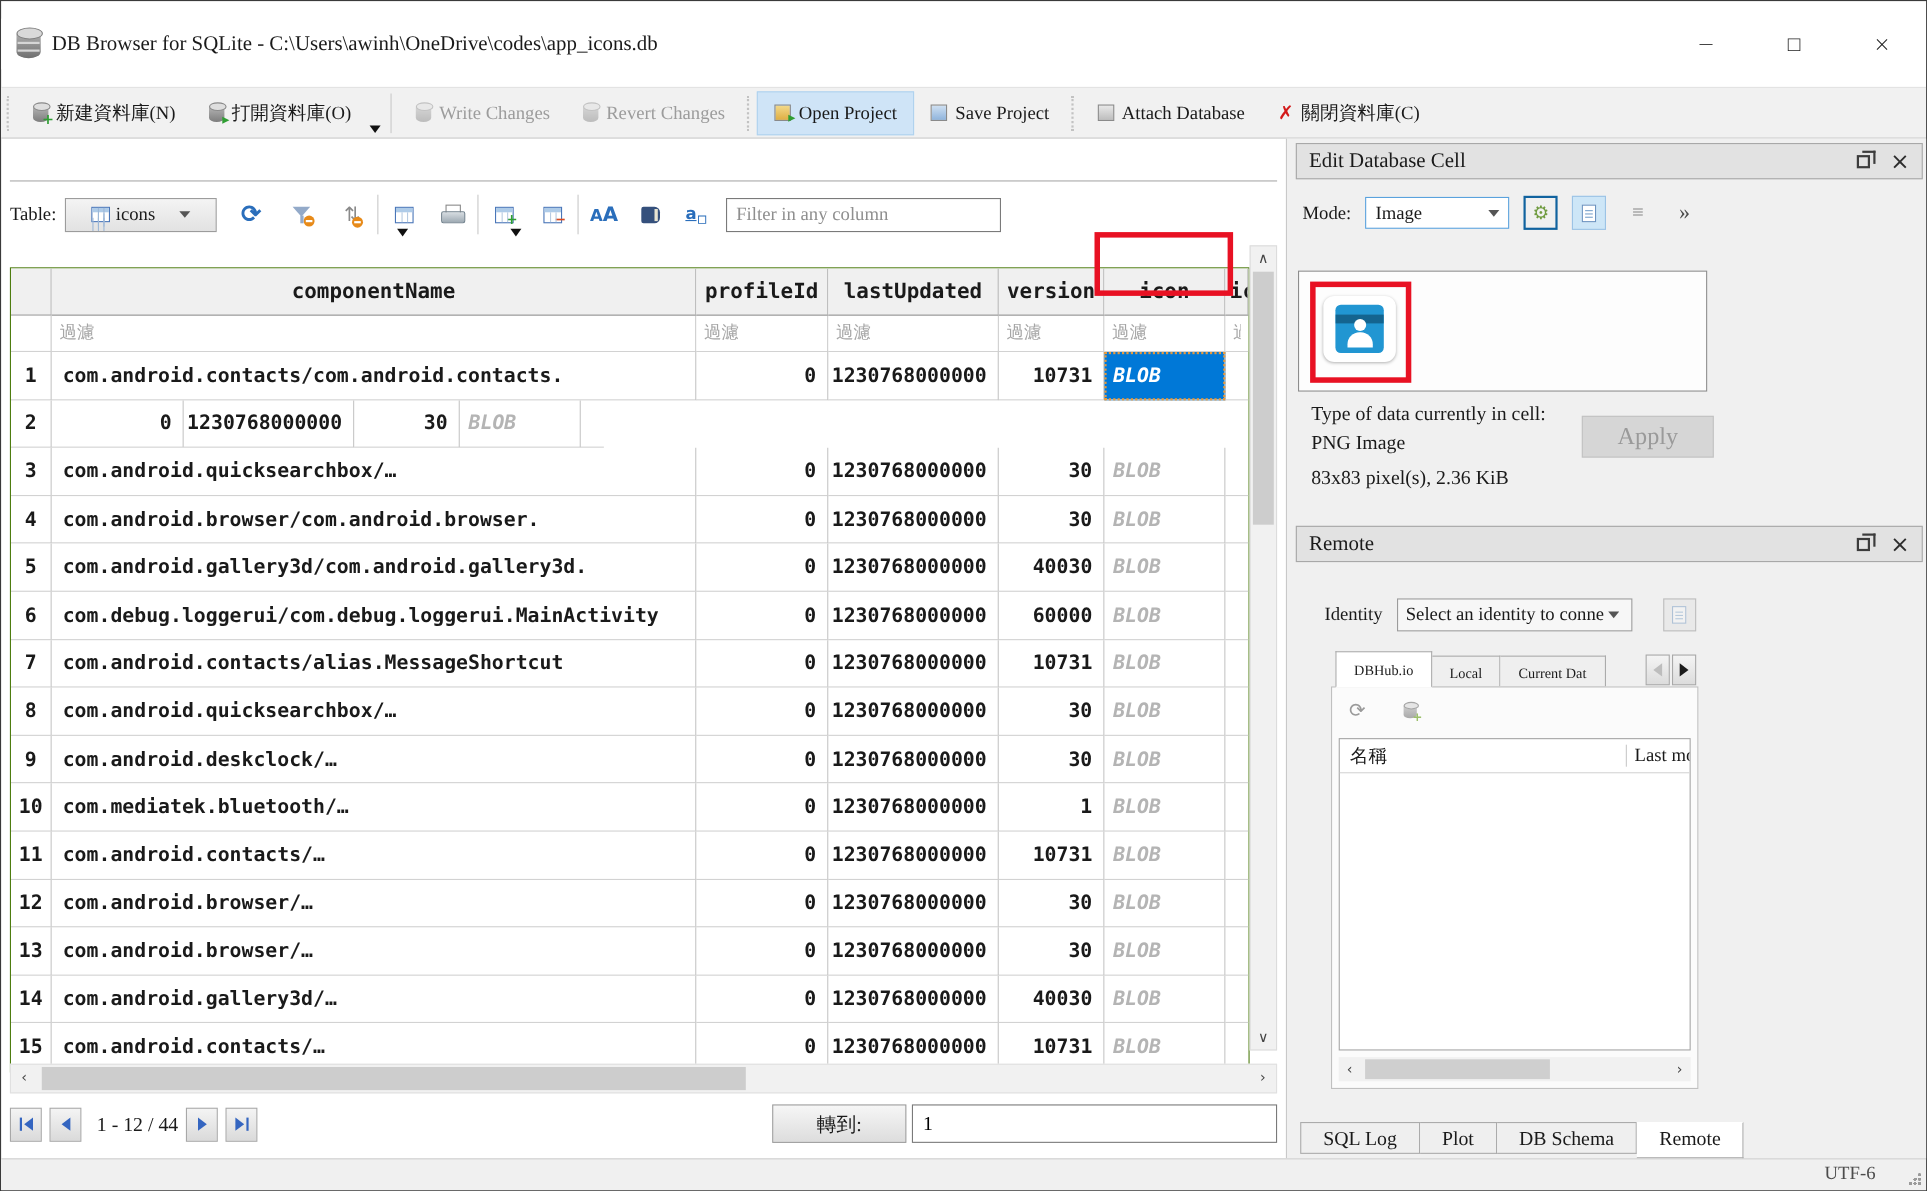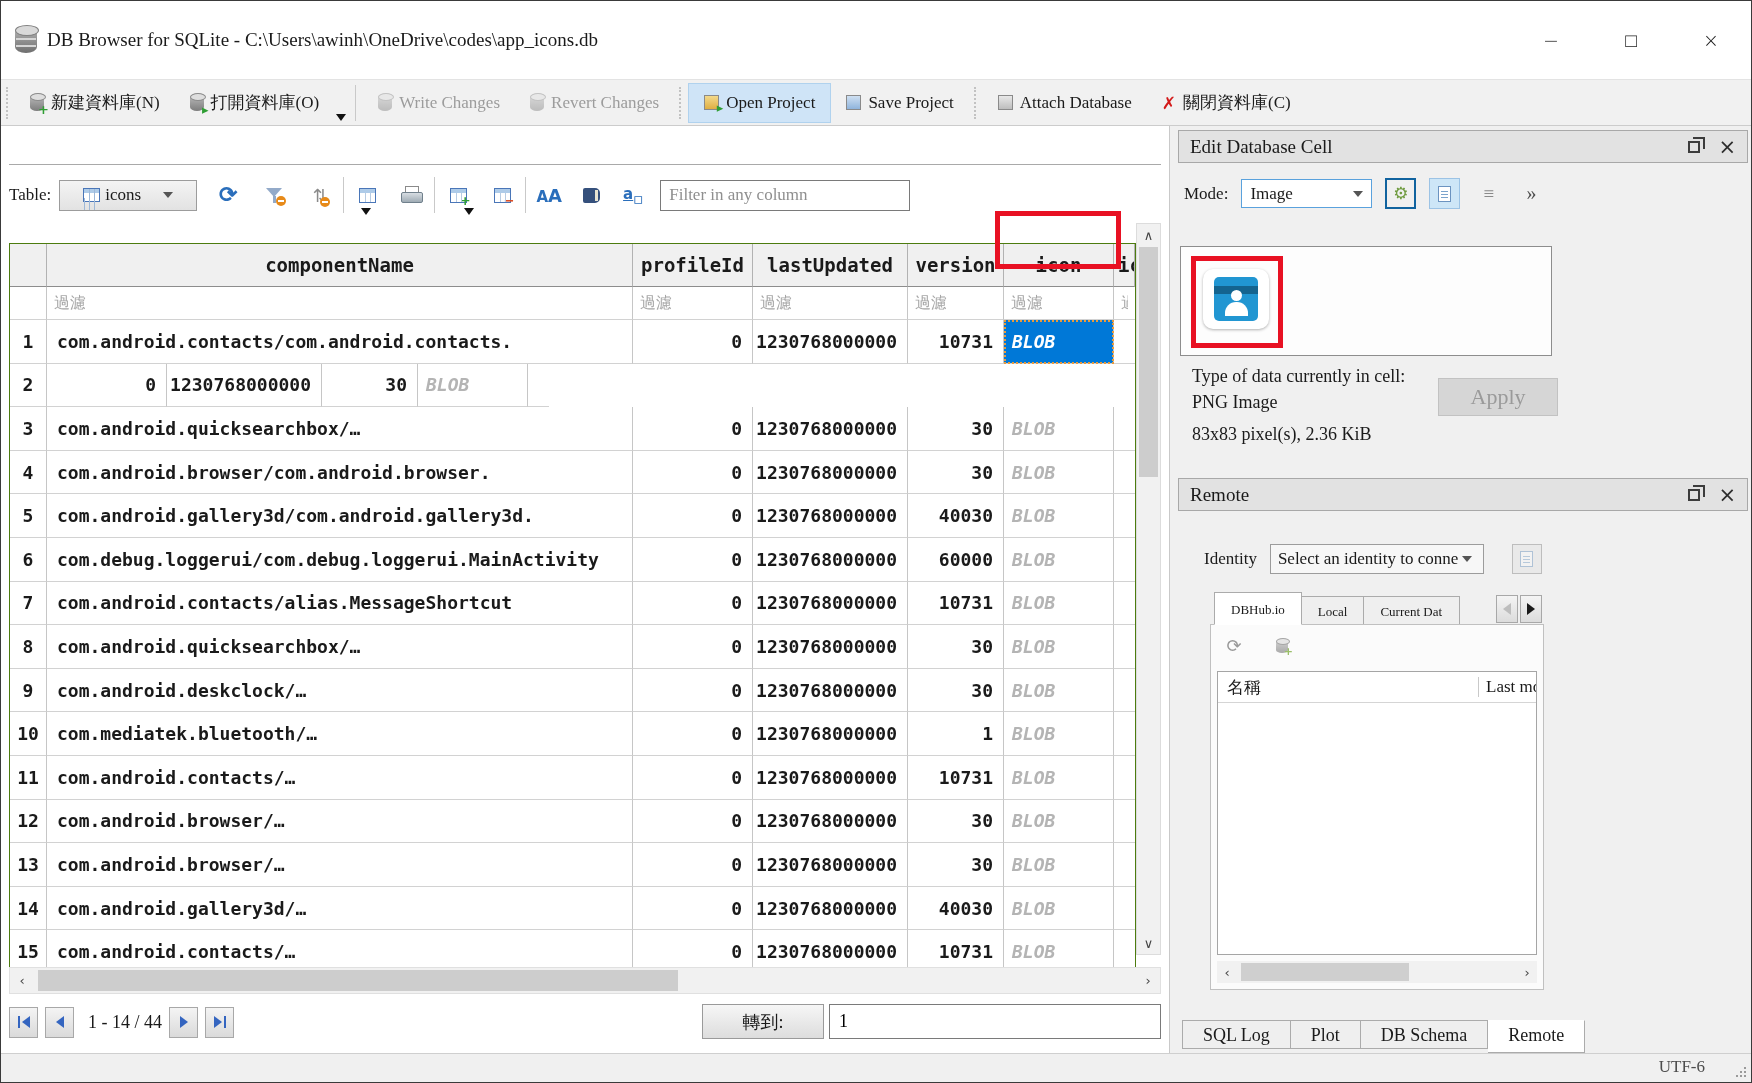--- a/index.html
+++ b/index.html
@@ -531,21 +531,21 @@
   </div>
 
   <div class="bottomnav">
     <div class="navbtn">
         <span class="tbar"></span>
         <span class="tri-l"></span>
       </div>
     <div class="navbtn">
         <span class="tri-l"></span>
       </div>
-    <span class="range">1 - 14 / 44</span>
+    <span class="range">1 - 12 / 44</span>
     <div class="navbtn">
         <span class="tri-r"></span>
       </div>
     <div class="navbtn">
         <span class="tri-r"></span>
         <span class="tbar"></span>
       </div>
     <div class="gotobtn">轉到:</div>
     <input class="gotoinput" value="1" style="">
   </div>

